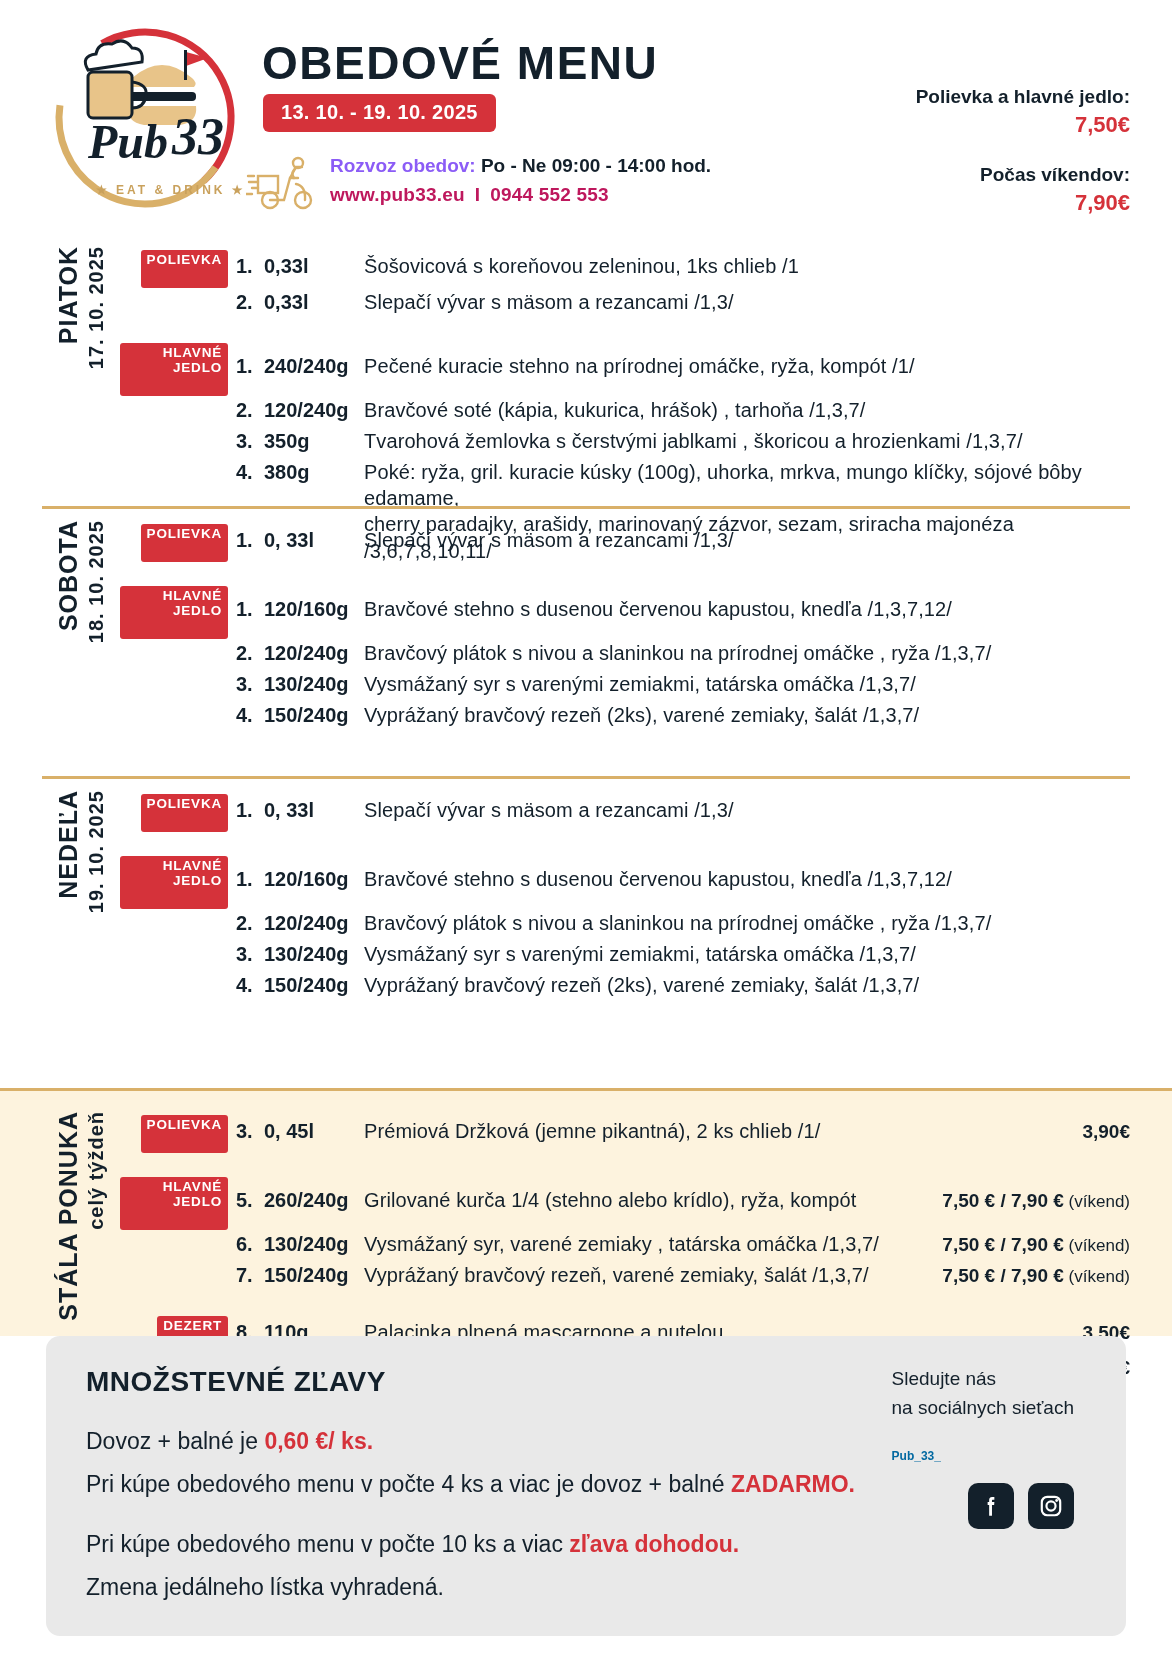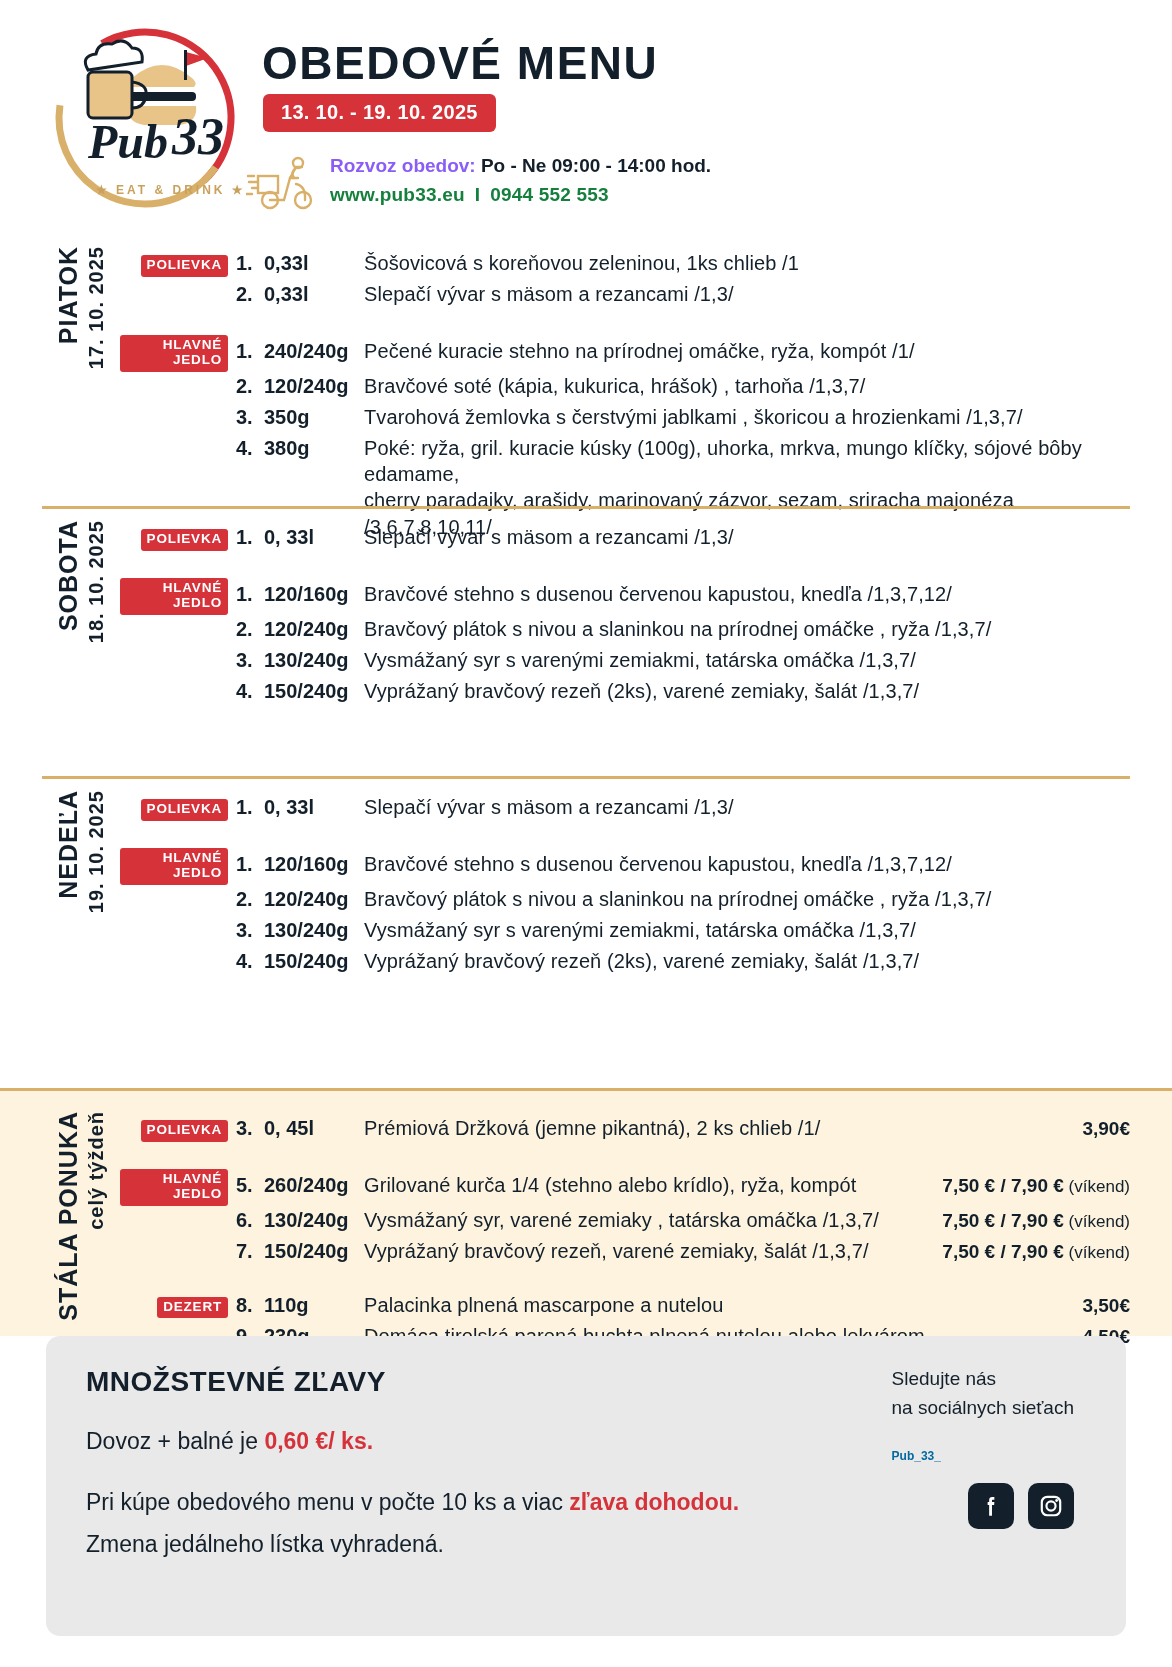--- a/index.html
+++ b/index.html
@@ -27,21 +27,21 @@
     position: absolute; left: 263px; top: 94px;
     background: #d5323a; color: #fff;
     font-size: 20px; font-weight: 700; letter-spacing: .3px;
     padding: 7px 18px 8px; border-radius: 6px;
   }
   .delivery { position: absolute; left: 246px; top: 152px; display: flex; align-items: flex-start; gap: 14px; }
   .scooter { width: 70px; height: 58px; flex: 0 0 auto; margin-top: 2px; }
   .delivery-lines { line-height: 1.5; }
   .d-line1 { font-size: 19px; font-weight: 700; color: #13202b; white-space: nowrap; }
   .d-line1 .lbl { color: #8b5cf6; }
-  .d-line2 { font-size: 19px; font-weight: 700; color: #15803d; white-space: nowrap; letter-spacing: .2px; }
+  .d-line2 { font-size: 19px; font-weight: 700; color: #be185d; white-space: nowrap; letter-spacing: .2px; }
   .d-line2 .sep { padding: 0 10px; }
 
   .price-box { position: absolute; right: 42px; top: 86px; text-align: right; }
   .price-box .pb-label { font-size: 19px; font-weight: 800; color: #13202b; }
   .price-box .pb-value { font-size: 22px; font-weight: 800; color: #d5323a; margin-top: 4px; }
   .price-box .pb-group + .pb-group { margin-top: 26px; }
   .rule { height: 3px; background: #d9b069; margin: 0 42px; }
 
   .day-inner { display: flex; align-items: flex-start; }
 
@@ -63,21 +63,21 @@
   .grp { display: block; }
   .grp + .grp { margin-top: 24px; }
 
   .row { display: flex; align-items: baseline; min-height: 30px; }
   .row + .row { margin-top: 1px; }
 
   .tagcell { width: 116px; flex: 0 0 116px; text-align: right; padding-right: 8px; }
   .tag {
     display: inline-block; background: #d5323a; color: #fff;
     font-size: 13.5px; font-weight: 700; letter-spacing: .8px;
-    padding: 3px 6px 4px; border-radius: 3px; line-height: 1.1;
+    padding: 3px 6px 20px; border-radius: 3px; line-height: 1.1;
     vertical-align: middle;
   }
   .num   { width: 28px; flex: 0 0 28px; font-size: 20px; font-weight: 700; }
   .qty   { width: 100px; flex: 0 0 100px; font-size: 20px; font-weight: 700; }
   .desc  { flex: 1 1 auto; font-size: 20px; font-weight: 400; line-height: 1.32; letter-spacing: .1px; }
   .desc .cont { display: block; }
   .pricecell { flex: 0 0 auto; text-align: right; font-size: 19px; font-weight: 800; white-space: nowrap; padding-left: 12px; }
   .pricecell .wk { font-weight: 400; font-size: 17px; }
 
   
@@ -163,20 +163,30 @@
             <path d="M50 14 q-6 4 -2 10"></path>
           </g>
         </svg>
       </span>
       <span class="delivery-lines">
         <div class="d-line1"><span class="lbl">Rozvoz obedov:</span><span> Po - Ne 09:00 - 14:00 hod.</span></div>
         <div class="d-line2"><span>www.pub33.eu</span><span class="sep">I</span><span>0944 552 553</span></div>
       </span>
     </div>
 
+    <div class="price-box">
+      <div class="pb-group">
+        <div class="pb-label">Polievka a hlavné jedlo:</div>
+        <div class="pb-value">7,50€</div>
+      </div>
+      <div class="pb-group">
+        <div class="pb-label">Počas víkendov:</div>
+        <div class="pb-value">7,90€</div>
+      </div>
+    </div>
   </div>
 
   <div id="days-root">
       <div class="section" style="top: 246px;">
         <div class="day-inner" style="padding: 0px 42px;">
           <div class="daytag">
             <div class="vert name">PIATOK</div>
             <div class="vert sub">17. 10. 2025</div>
           </div>
           <div class="rows">
@@ -369,20 +379,21 @@
               </div>
             </div>
           </div>
         </div>
       </div>
     </div>
 
   <div class="footer" id="footer" style="top: 1336px; height: 300px;">
     <h2>MNOŽSTEVNÉ ZĽAVY</h2>
     <div class="f-line"><span>Dovoz + balné je </span><span class="red">0,60 €/ ks.</span></div>
+    <div class="f-line"><span>Pri kúpe obedového menu v počte 4 ks a viac je dovoz + balné </span><span class="red">ZADARMO.</span></div>
     <div class="f-spacer"></div>
     <div class="f-line"><span>Pri kúpe obedového menu v počte 10 ks a viac </span><span class="red">zľava dohodou.</span></div>
     <div class="f-line">Zmena jedálneho lístka vyhradená.</div>
 
     <div class="social">
       <div class="s1">Sledujte nás</div>
       <div class="s1">na sociálnych sieťach</div>
       <div class="handle">Pub_33_</div>
       <div class="icons">
         <span class="ico">

